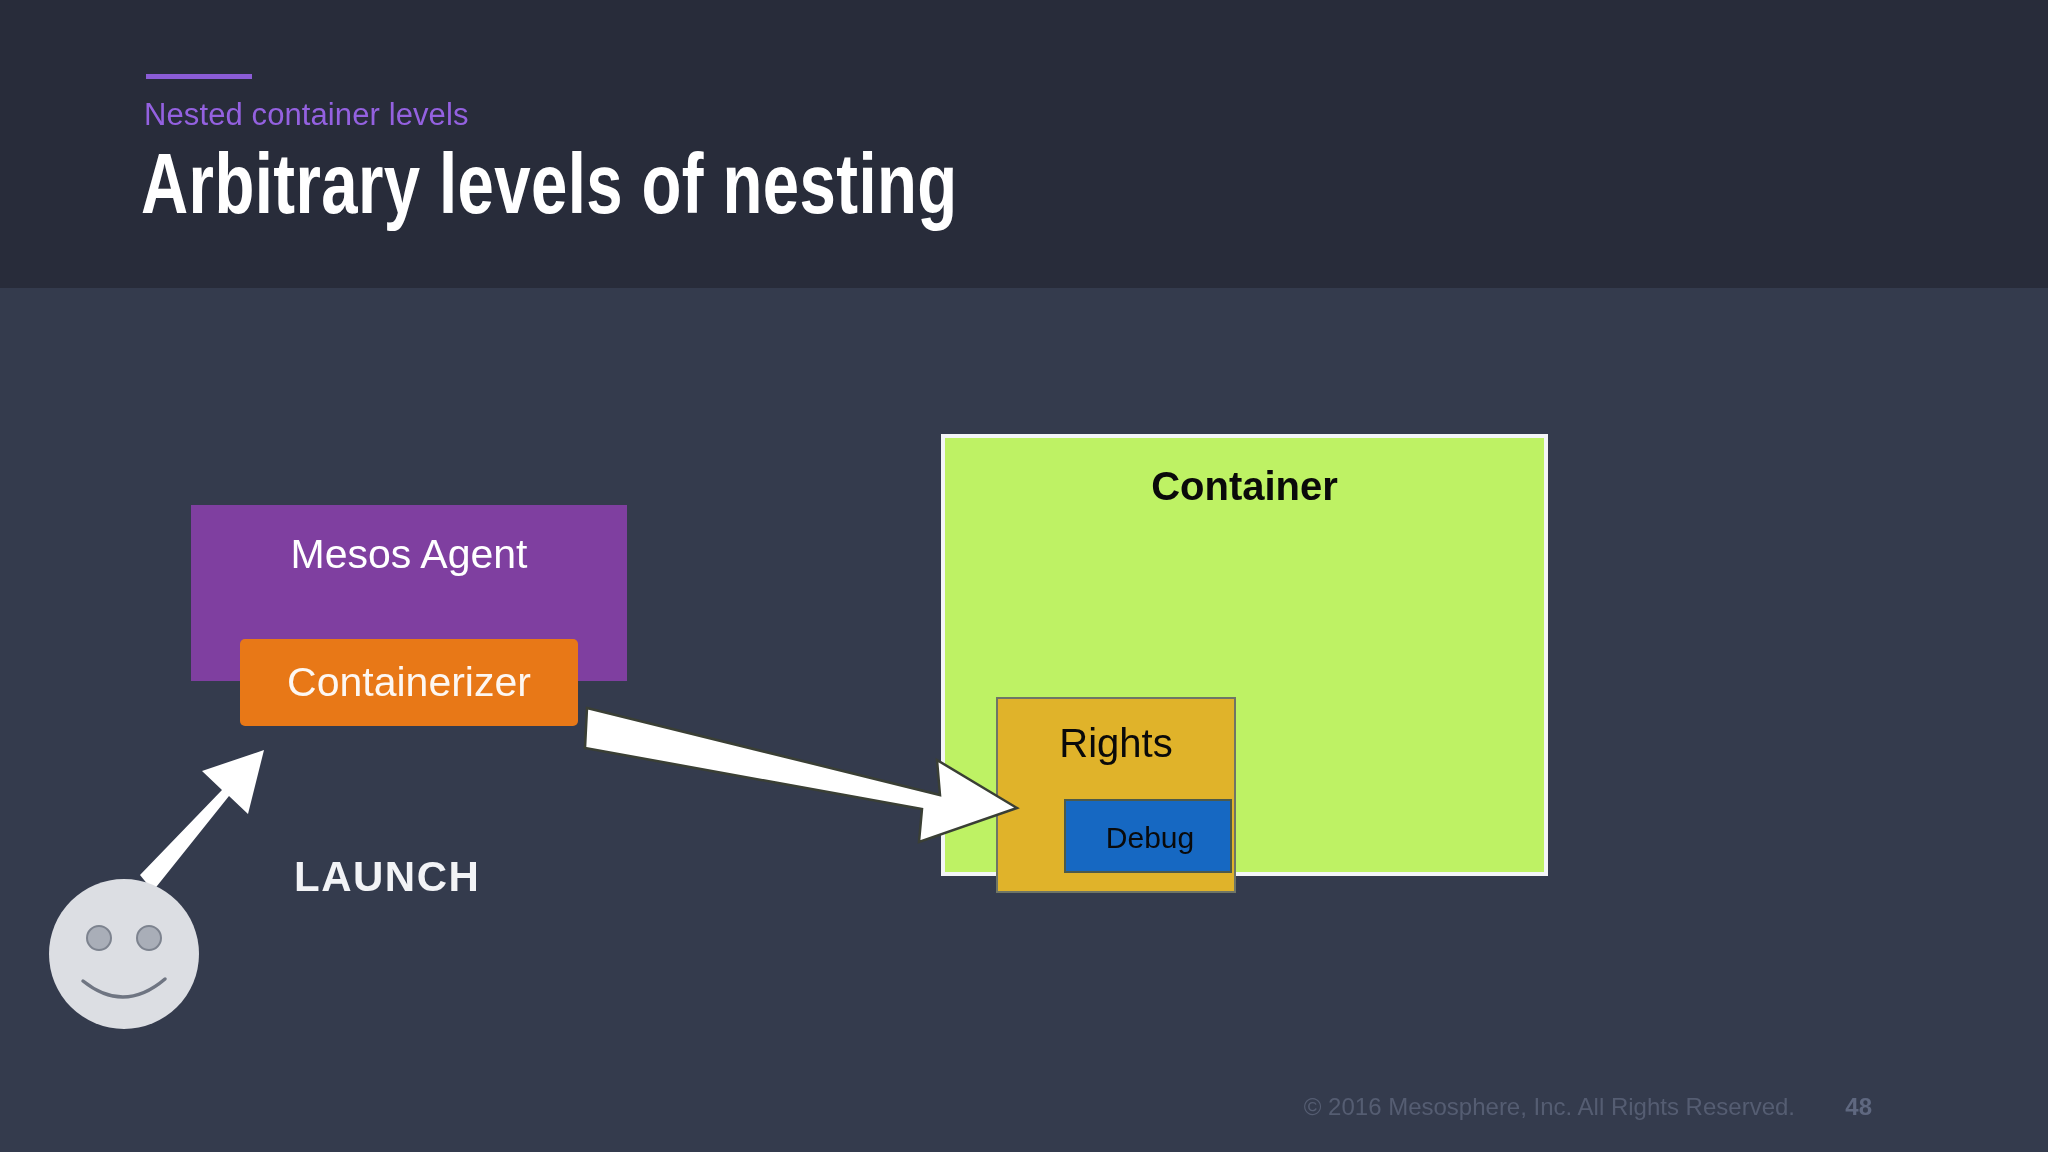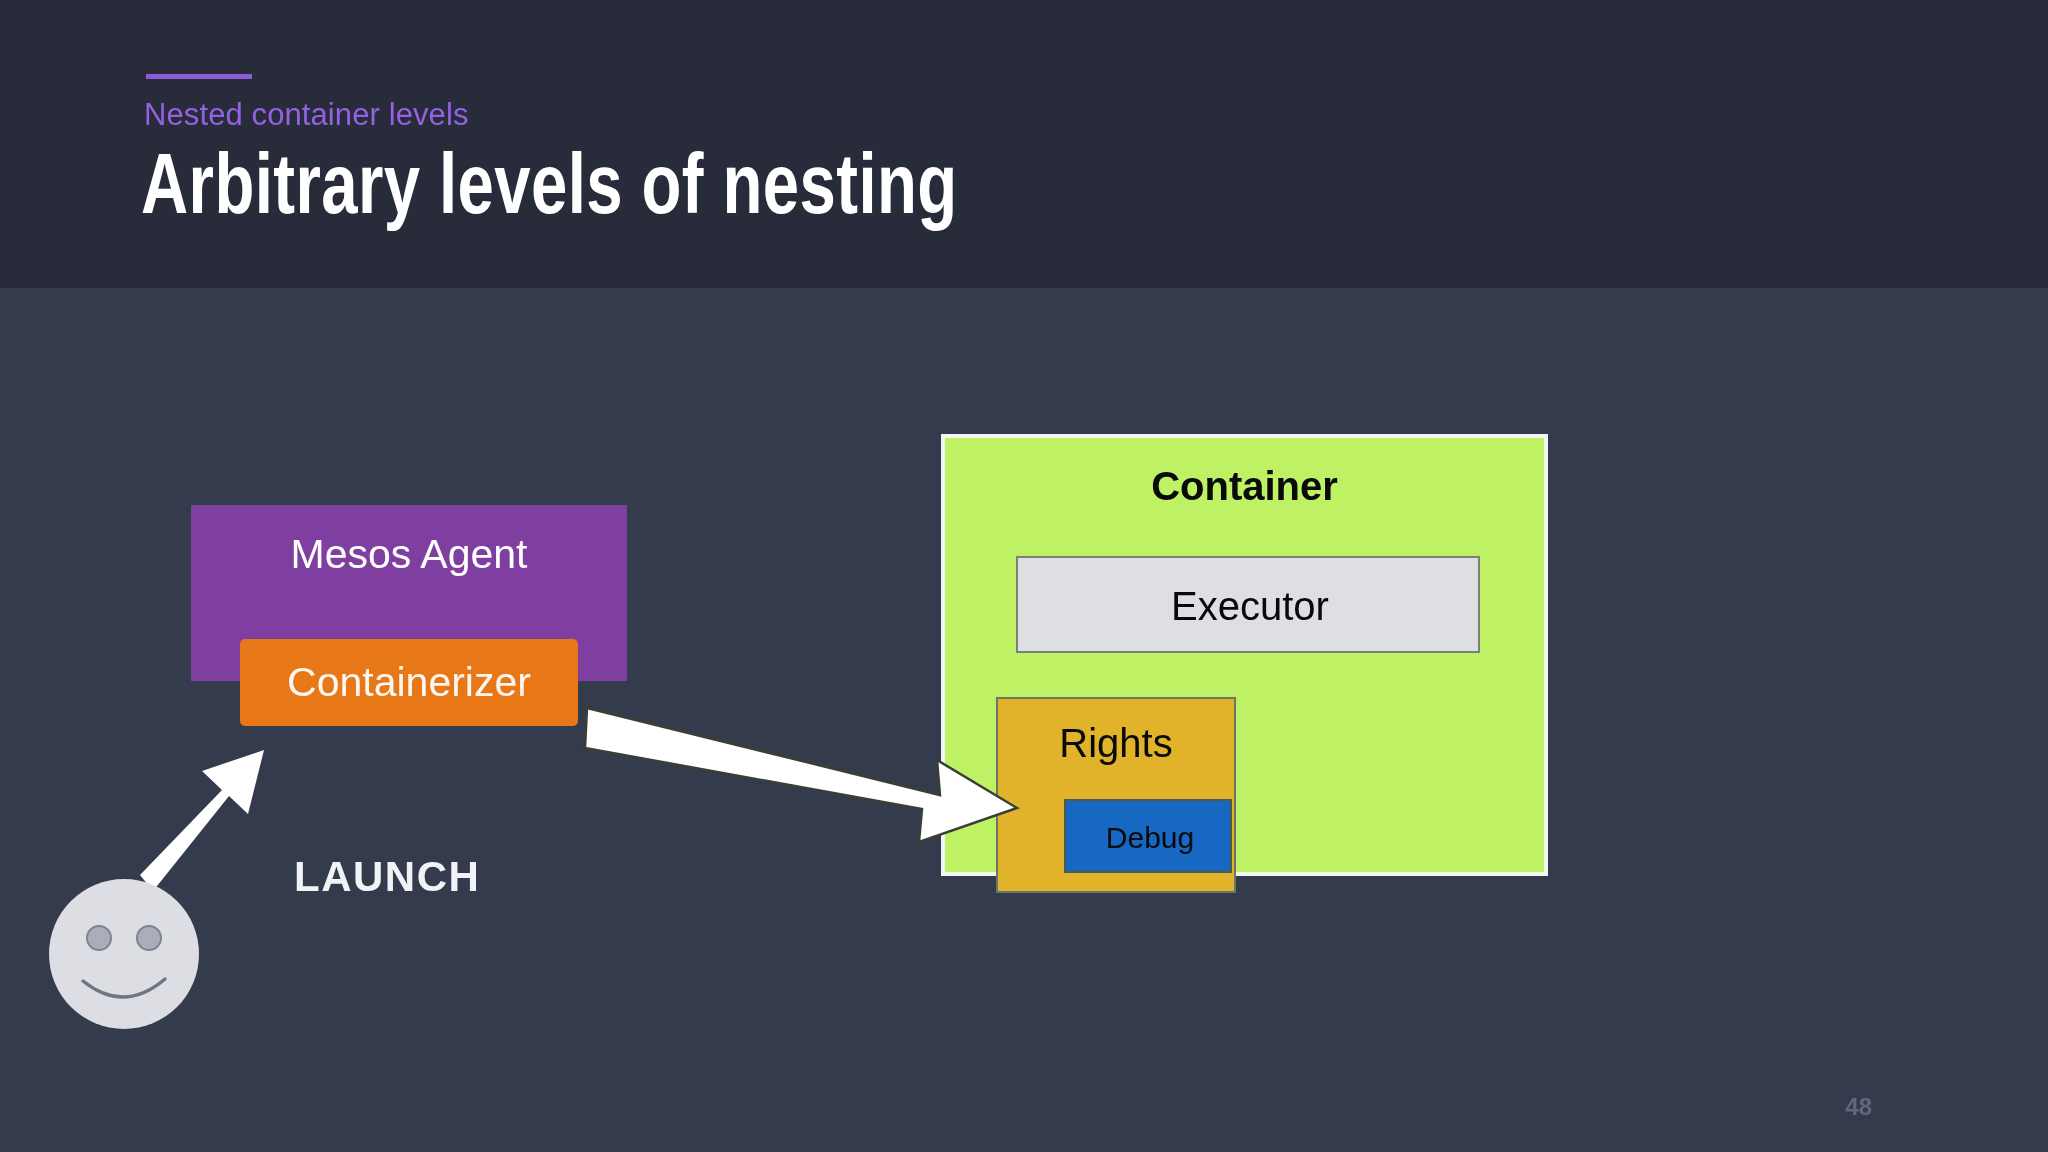--- a/index.html
+++ b/index.html
@@ -212,23 +212,20 @@
     <div id="mesos-agent-label">Mesos Agent</div>
 
     <div id="containerizer-box">
       <div id="containerizer-label">Containerizer</div>
     </div>
   </div>
 
   <div id="container-box">
     <div id="container-label">Container</div>
 
-    <div id="executor-box">
-      <div id="executor-label">Executor</div>
-    </div>
 
     <div id="nginx-box">
       <div id="nginx-label">Rights</div>
 
       <div id="debug-box">
         <div id="debug-label">Debug</div>
       </div>
     </div>
   </div>
 
@@ -242,16 +239,17 @@
 
   <svg id="smiley" width="152" height="152" viewBox="0 0 152 152">
     <circle cx="76" cy="76" r="75" fill="#dcdee3"></circle>
     <circle cx="51" cy="60" r="12" fill="#a9aeb8" stroke="#7d838f" stroke-width="2"></circle>
     <circle cx="101" cy="60" r="12" fill="#a9aeb8" stroke="#7d838f" stroke-width="2"></circle>
     <path d="M 35 103 Q 76 136 117 101" fill="none" stroke="#6f7582" stroke-width="3.5" stroke-linecap="round"></path>
   </svg>
 
   <div id="launch-label">LAUNCH</div>
 
+  <div id="footer-copyright">© 2016 Mesosphere, Inc. All Rights Reserved.</div>
 
   <div id="footer-pagenum">48</div>
 
 </div>
 
 </body></html>

